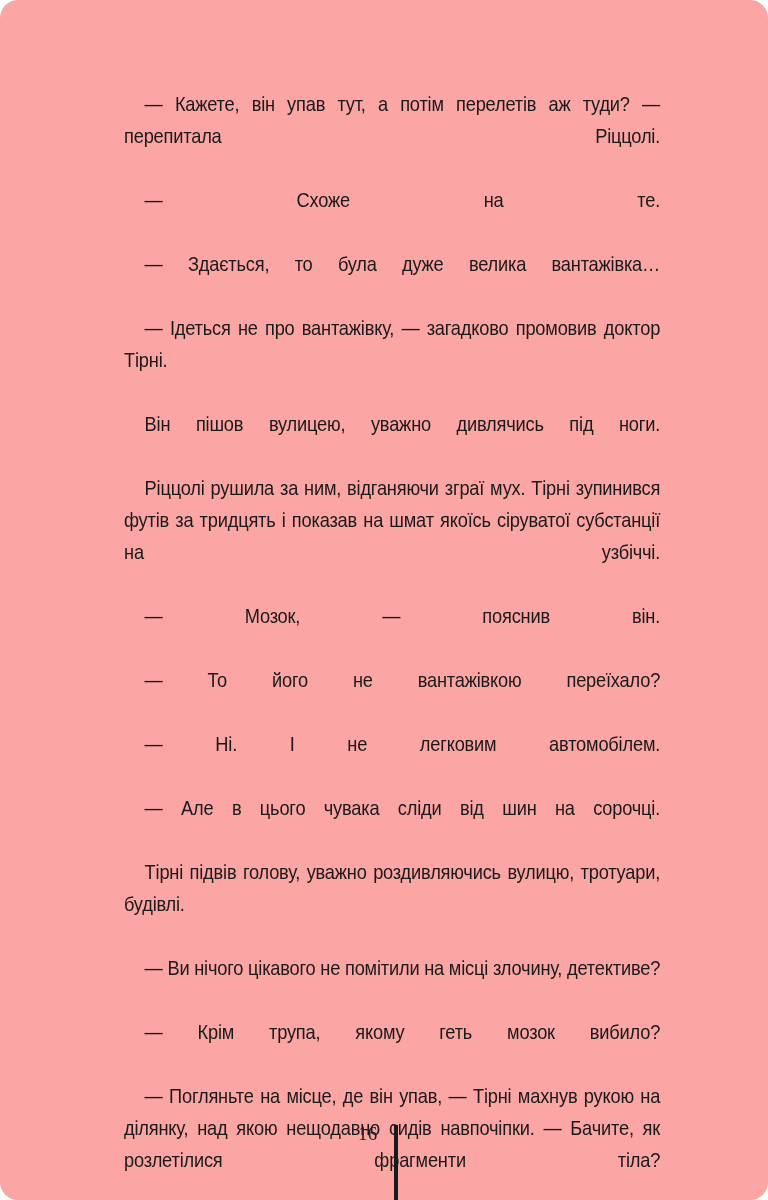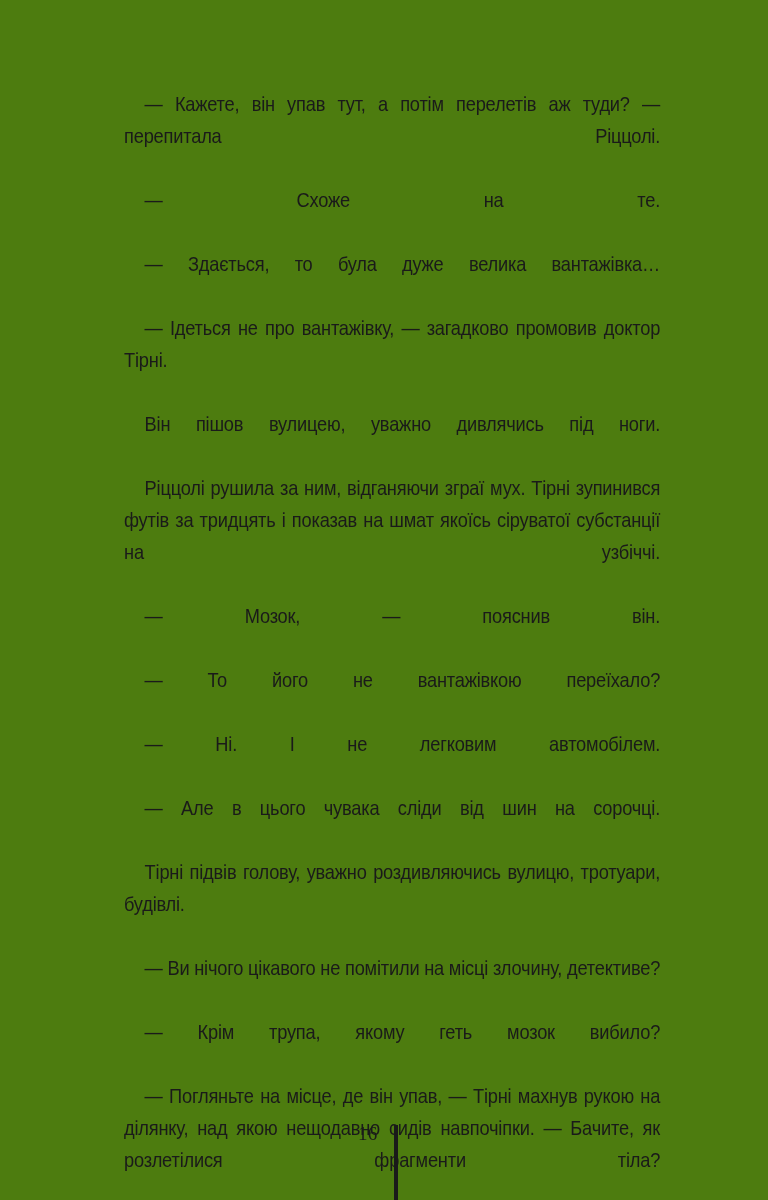--- a/index.html
+++ b/index.html
@@ -13,21 +13,22 @@
     position: relative;
     overflow: hidden;
     font-family: "Liberation Sans", "DejaVu Sans", sans-serif;
     color: #1a1a1a;
     -webkit-font-smoothing: antialiased;
   }
 
   .page {
     position: absolute;
     inset: 0;
-    background: #4d7c0f;
+    background: #fca5a5;
+    border-radius: 18px;
   }
 
   .text-block {
     position: absolute;
     left: 124px;
     top: 88px;
     width: 536px;
   }
 
   .para {

